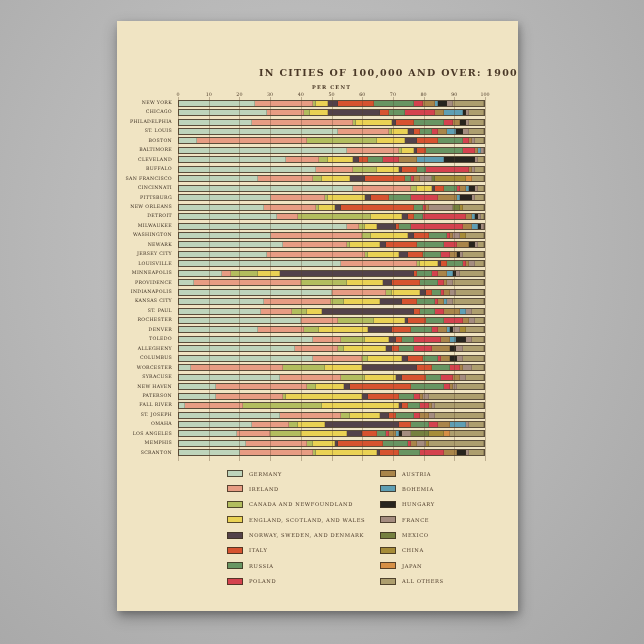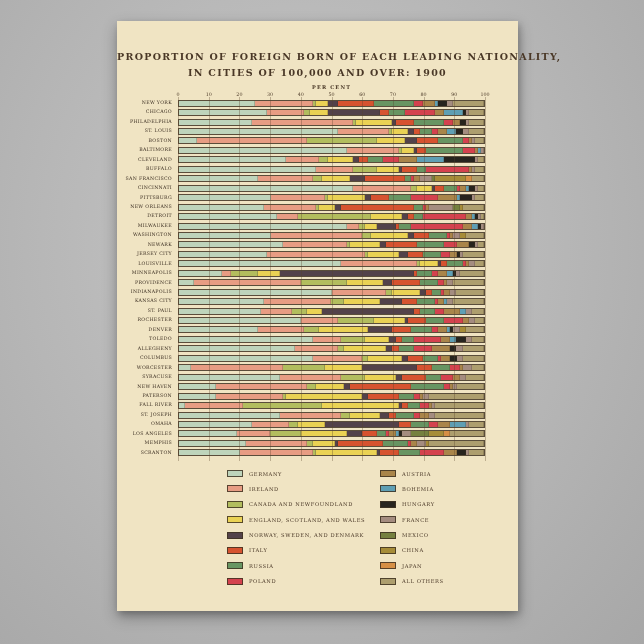--- a/index.html
+++ b/index.html
@@ -12,21 +12,21 @@
     position:absolute;left:117px;top:21px;width:401px;height:590px;
     background:#f0e4c3;
     box-shadow:0 6px 14px rgba(0,0,0,.30), 2px 3px 6px rgba(0,0,0,.18);
   }
   .title-line{
     position:absolute;left:0;width:100%;text-align:center;
     color:#4a3827;font-size:9.5px;font-weight:bold;letter-spacing:1.3px;
     white-space:nowrap;
   }
   #title1{top:30px;}
-  #title2{top:46px;}
+  #title2{top:46px;text-align:right;}
   #axis-label{
     position:absolute;top:63px;left:61px;width:307px;text-align:center;
     font-size:5px;letter-spacing:1.2px;color:#4a3827;font-weight:bold;
   }
   .tick-label{
     position:absolute;top:71px;width:22px;margin-left:-11px;text-align:center;
     font-size:4.8px;color:#4a3827;
   }
   #rows{
     position:absolute;left:0;top:78px;width:401px;height:360px;
@@ -71,21 +71,20 @@
   }
   .legend-label{
     margin-left:6px;font-size:5.2px;letter-spacing:.6px;color:#4a3827;
     white-space:nowrap;
   }
 </style>
 </head>
 <body>
 
 <div id="poster">
-  <div id="title1" class="title-line">PROPORTION OF FOREIGN BORN OF EACH LEADING NATIONALITY,</div>
   <div id="title2" class="title-line">IN CITIES OF 100,000 AND OVER: 1900</div>
   <div id="axis-label">PER CENT</div>
   <div id="ticks">
       <div class="tick-label" style="left: 61px;">0</div>
       <div class="tick-label" style="left: 91.7px;">10</div>
       <div class="tick-label" style="left: 122.4px;">20</div>
       <div class="tick-label" style="left: 153.1px;">30</div>
       <div class="tick-label" style="left: 183.8px;">40</div>
       <div class="tick-label" style="left: 214.5px;">50</div>
       <div class="tick-label" style="left: 245.2px;">60</div>

